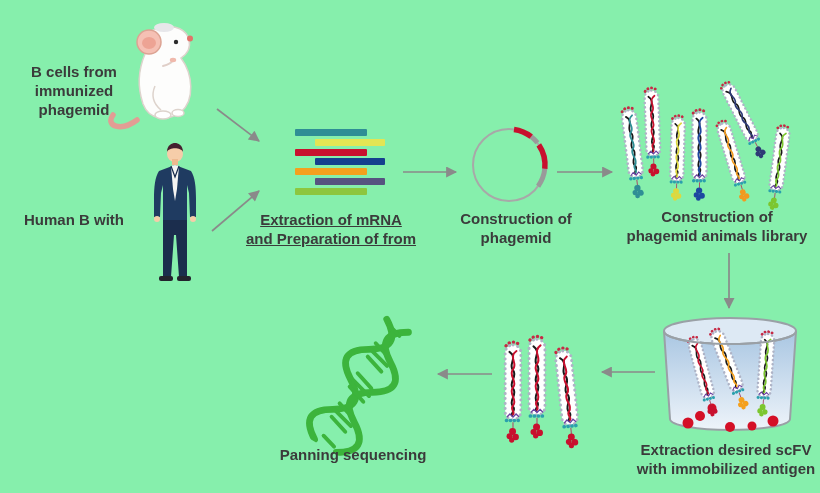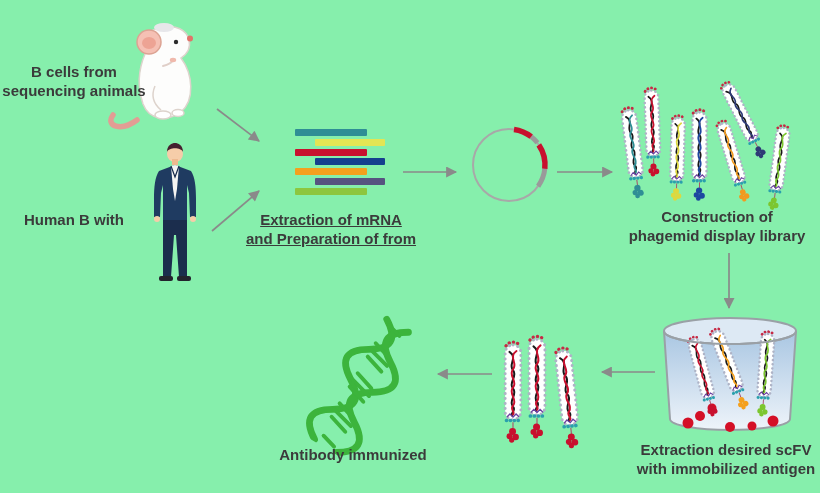--- a/index.html
+++ b/index.html
@@ -331,34 +331,37 @@
         <line x1="25" y1="103" x2="45" y2="109"></line>
         <line x1="23" y1="111" x2="47" y2="117"></line>
         <line x1="25" y1="119" x2="45" y2="125"></line>
         <line x1="28" y1="140" x2="43" y2="144"></line>
       </g>
     </svg>
   </div>
 
   <div class="label" style="left:0;top:62px;width:148px;">
     <span>B cells from</span><br>
-    <span>sequencing animals</span>
+    <span>immunized phagemid</span>
   </div>
   <div class="label" style="left:0;top:210px;width:148px;">
     <span>Human B with</span>
   </div>
   <div class="label" style="left:238px;top:210px;width:186px;text-decoration:underline;">
     <span>Extraction of mRNA</span><br>
     <span>and Preparation of from</span>
   </div>
+  <div class="label" style="left:423px;top:209px;width:186px;">
+    <span>Construction of phagemid</span>
+  </div>
   <div class="label" style="left:622px;top:207px;width:190px;">
     <span>Construction of</span><br>
-    <span>phagemid display library</span>
+    <span>phagemid animals library</span>
   </div>
   <div class="label" style="left:632px;top:440px;width:188px;">
     <span>Extraction desired scFV</span><br>
     <span>with immobilized antigen</span>
   </div>
   <div class="label" style="left:262px;top:445px;width:182px;">
-    <span>Antibody immunized</span>
+    <span>Panning sequencing</span>
   </div>
 
 </div>
 
 </body></html>

